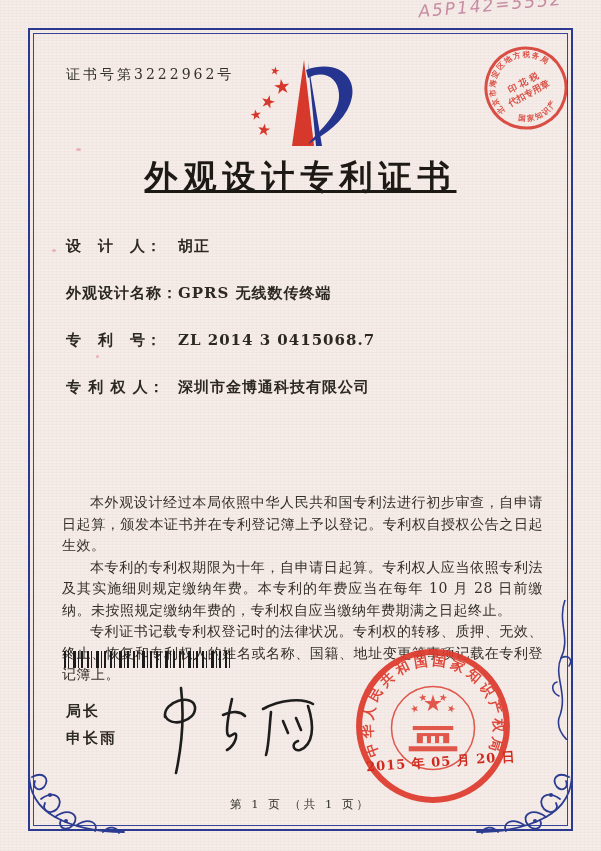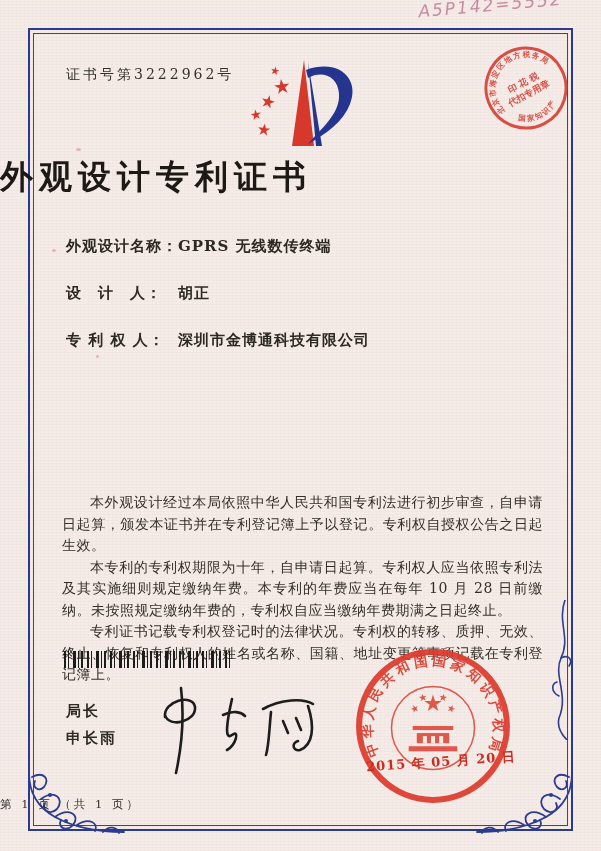--- a/index.html
+++ b/index.html
@@ -11,22 +11,22 @@
       #f4ecE8;
     font-family:"DejaVu Serif","Liberation Serif",serif;
     color:#2e2a24;
   }
   .frame-outer{position:absolute; left:28px; right:28px; top:28px; bottom:20px;
     border:2px solid #2b3a8e; pointer-events:none;}
   .frame-inner{position:absolute; left:33px; right:33px; top:33px; bottom:25px;
     border:1px solid #36459a; pointer-events:none;}
   .cert-no{position:absolute; left:66px; top:66px; font-size:14px; letter-spacing:3px; color:#33302a;}
   .logo{position:absolute; left:242px; top:58px; width:125px; height:97px;}
-  .title{position:absolute; left:0; right:0; top:155px; 
-    font-size:33px; font-weight:bold; letter-spacing:6px; color:#1d1a16;}
+  .title{position:absolute; left:0; right:0; top:155px; text-align:center;
+    font-size:33px; font-weight:bold; letter-spacing:6px; color:#1d1a16;text-decoration:underline;}
   .fields{position:absolute; left:66px; top:236px; display:flex; flex-direction:column; gap:27px;}
   .field-row{font-size:15px; font-weight:600; line-height:20px; letter-spacing:1px; color:#2c2822;}
   .field-row .lbl{display:inline-block; min-width:112px;}
   .body-text{position:absolute; left:62px; top:492px; width:481px;
     font-size:14px; line-height:21.5px; text-align:justify; color:#332f28;}
   .body-text p{margin:0; text-indent:2em; letter-spacing:.5px;}
   .barcode{position:absolute; left:64px; top:651px; width:166px; height:17px;
     background:repeating-linear-gradient(90deg,
       #1c1c1c 0 2px, transparent 2px 4px,
       #1c1c1c 4px 5px, transparent 5px 9px,
@@ -36,21 +36,21 @@
   .signoff-title{position:absolute; left:66px; top:702px; font-size:15px; font-weight:600; letter-spacing:2px;}
   .signoff-name{position:absolute; left:66px; top:729px; font-size:15px; font-weight:600; letter-spacing:2px;font-family:Liberation Serif, serif;}
   .signature{position:absolute; left:135px; top:683px; width:200px; height:98px;}
   .seal{position:absolute; left:352px; top:645px; width:162px; height:162px; opacity:.92;}
   .seal-date{position:absolute; left:366px; top:753px; font-size:13px; font-weight:600;
     color:#cf2a1d; letter-spacing:1px; transform:rotate(-4deg); white-space:nowrap;}
   .tax-stamp{position:absolute; left:476px; top:38px; width:100px; height:100px; opacity:.88;}
   .handnote{position:absolute; left:418px; top:-7px; width:190px; font-size:17px; font-style:italic;
     color:rgba(186,116,146,.8); transform:rotate(-5deg); letter-spacing:2px;
     font-family:"DejaVu Sans","Liberation Sans",sans-serif;}
-  .footer-page{position:absolute; left:0; right:0; top:797px; text-align:left;
+  .footer-page{position:absolute; left:0; right:0; top:797px; text-align:center;
     font-size:11.5px; letter-spacing:3px; color:#33302a;}
   .flourish{position:absolute; width:108px; height:102px; bottom:12px;}
   .flourish.left{left:17px;}
   .flourish.right{right:17px; transform:scaleX(-1);}
   .vine{position:absolute; right:26px; top:600px; width:26px; height:140px;}
   .speck{position:absolute; border-radius:50%; background:rgba(221,118,150,.5);}
 </style>
 </head>
 <body>
 
@@ -106,24 +106,27 @@
     <use href="#star" transform="translate(40,29) scale(8) rotate(-8)" fill="#d6392b"></use>
     <use href="#star" transform="translate(26,44) scale(7) rotate(15)" fill="#d6392b"></use>
     <use href="#star" transform="translate(14,57) scale(5.5) rotate(-10)" fill="#d6392b"></use>
     <use href="#star" transform="translate(22,72) scale(6.5) rotate(8)" fill="#d6392b"></use>
   </svg>
 
   <div class="title">外观设计专利证书</div>
 
   <div class="fields">
     <div class="field-row">
+      <span class="lbl">设　计　人：</span><span>胡正</span>
+    </div>
+    <div class="field-row">
       <span class="lbl">外观设计名称：</span><span>GPRS 无线数传终端</span>
     </div>
     <div class="field-row">
-      <span class="lbl">设　计　人：</span><span>胡正</span>
+      <span class="lbl">专　利　号：</span><span>ZL 2014 3 0415068.7</span>
     </div>
     <div class="field-row">
       <span class="lbl">专 利 权 人：</span><span>深圳市金博通科技有限公司</span>
     </div>
   </div>
 
   <div class="body-text">
     <p>本外观设计经过本局依照中华人民共和国专利法进行初步审查，自申请日起算，颁发本证书并在专利登记簿上予以登记。专利权自授权公告之日起生效。</p>
     <p>本专利的专利权期限为十年，自申请日起算。专利权人应当依照专利法及其实施细则规定缴纳年费。本专利的年费应当在每年 10 月 28 日前缴纳。未按照规定缴纳年费的，专利权自应当缴纳年费期满之日起终止。</p>
     <p>专利证书记载专利权登记时的法律状况。专利权的转移、质押、无效、终止、恢复和专利权人的姓名或名称、国籍、地址变更等事项记载在专利登记簿上。</p>

